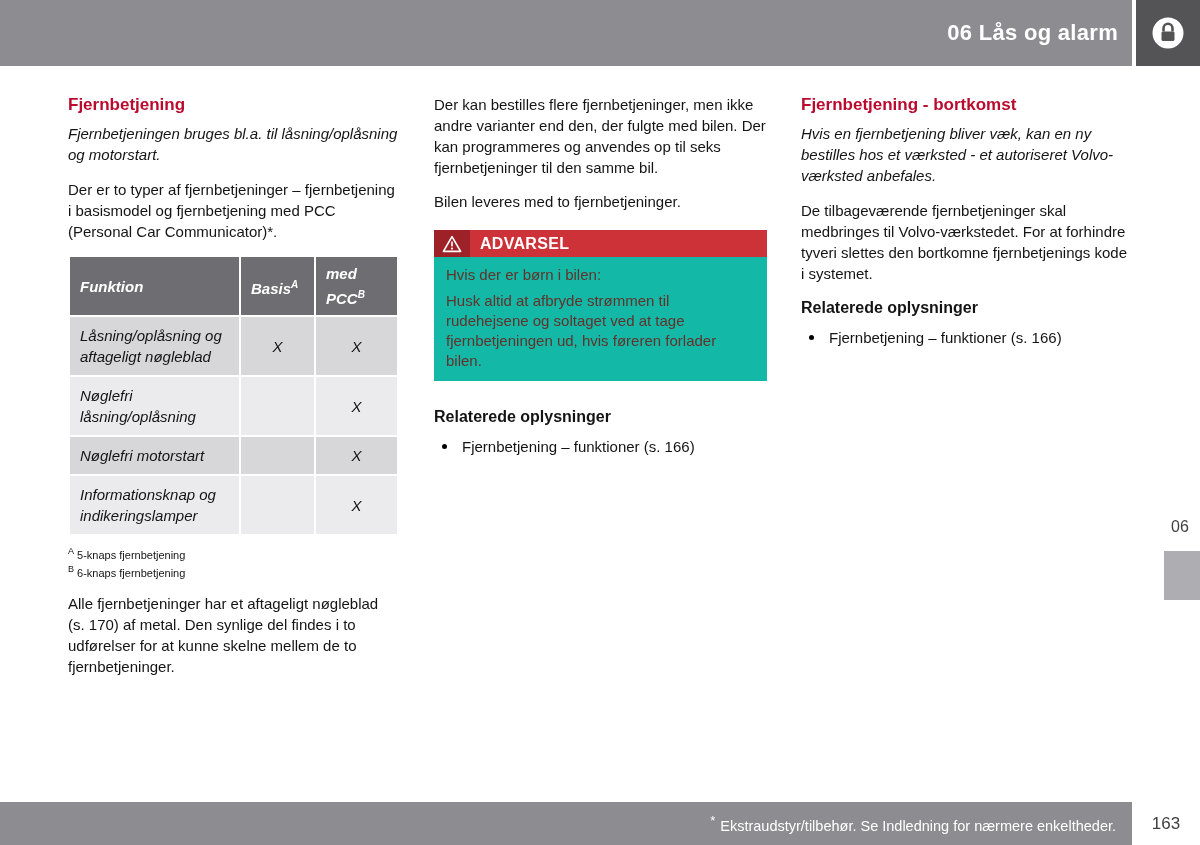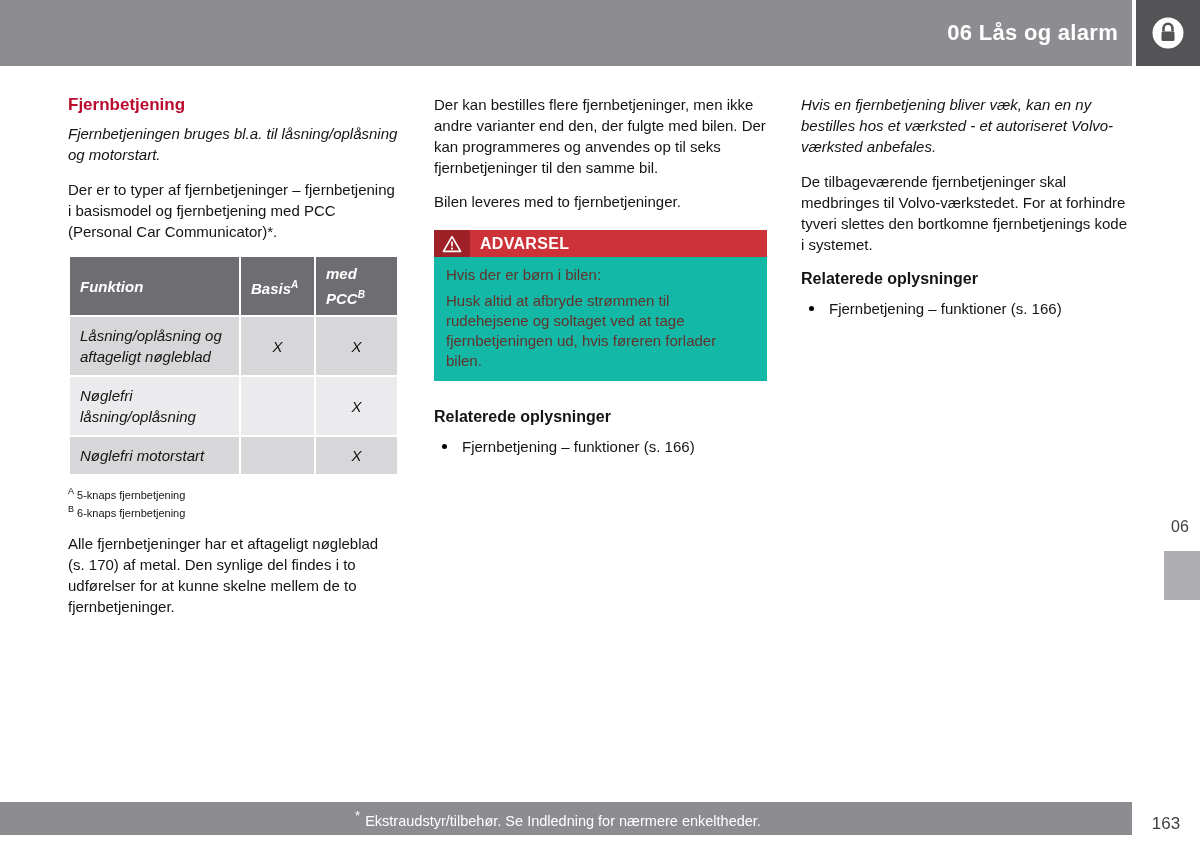--- a/index.html
+++ b/index.html
@@ -21,23 +21,23 @@
   }
   .topbar-title { color:#ffffff; font-size:22px; font-weight:bold; letter-spacing:.3px; }
   .lockbox {
     position:absolute; left:1136px; top:0; width:64px; height:66px;
     background:#545457;
     display:flex; align-items:center; justify-content:center;
   }
 
   
   .footbar {
-    position:absolute; left:0; top:802px; width:1132px; height:33px;
+    position:absolute; left:0; top:802px; width:1132px; height:43px;
     background:#8d8d91; color:#ffffff;
-    display:flex; align-items:center; justify-content:center;
+    display:flex; align-items:center; justify-content:flex-end;
     padding-right:16px; font-size:14.5px;
   }
   .footbar sup.star { font-size:13px; margin-right:5px; }
   .pagenum {
     position:absolute; left:1132px; top:802px; width:68px; height:43px;
     display:flex; align-items:center; justify-content:center;
     font-size:17px; color:#3f3f42;
   }
 
   
@@ -128,20 +128,25 @@
         <td class="center">X</td>
         <td class="center">X</td>
       </tr>
       <tr>
         <td>Nøglefri låsning/oplåsning</td>
         <td class="center"></td>
         <td class="center">X</td>
       </tr>
       <tr>
         <td>Nøglefri motorstart</td>
+        <td class="center"></td>
+        <td class="center">X</td>
+      </tr>
+      <tr>
+        <td>Informationsknap og indikeringslamper</td>
         <td class="center"></td>
         <td class="center">X</td>
       </tr>
     </tbody>
   </table>
 
   <div class="fnotes">
     <div class="fn"><sup>A</sup> <span>5-knaps fjernbetjening</span></div>
     <div class="fn"><sup>B</sup> <span>6-knaps fjernbetjening</span></div>
   </div>
@@ -171,20 +176,21 @@
   </div>
 
   <h3 class="related">Relaterede oplysninger</h3>
   <div class="bullet-item">
     <span class="bullet-dot"></span>
     <span>Fjernbetjening – funktioner (s. 166)</span>
   </div>
 </section>
 
 <section class="col col3">
+  <h2 class="red">Fjernbetjening - bortkomst</h2>
   <p class="lead">Hvis en fjernbetjening bliver væk, kan en ny bestilles hos et værksted - et autoriseret Volvo-værksted anbefales.</p>
   <p class="body">De tilbageværende fjernbetjeninger skal medbringes til Volvo-værkstedet. For at forhindre tyveri slettes den bortkomne fjernbetjenings kode i systemet.</p>
 
   <h3 class="related">Relaterede oplysninger</h3>
   <div class="bullet-item">
     <span class="bullet-dot"></span>
     <span>Fjernbetjening – funktioner (s. 166)</span>
   </div>
 </section>
 

